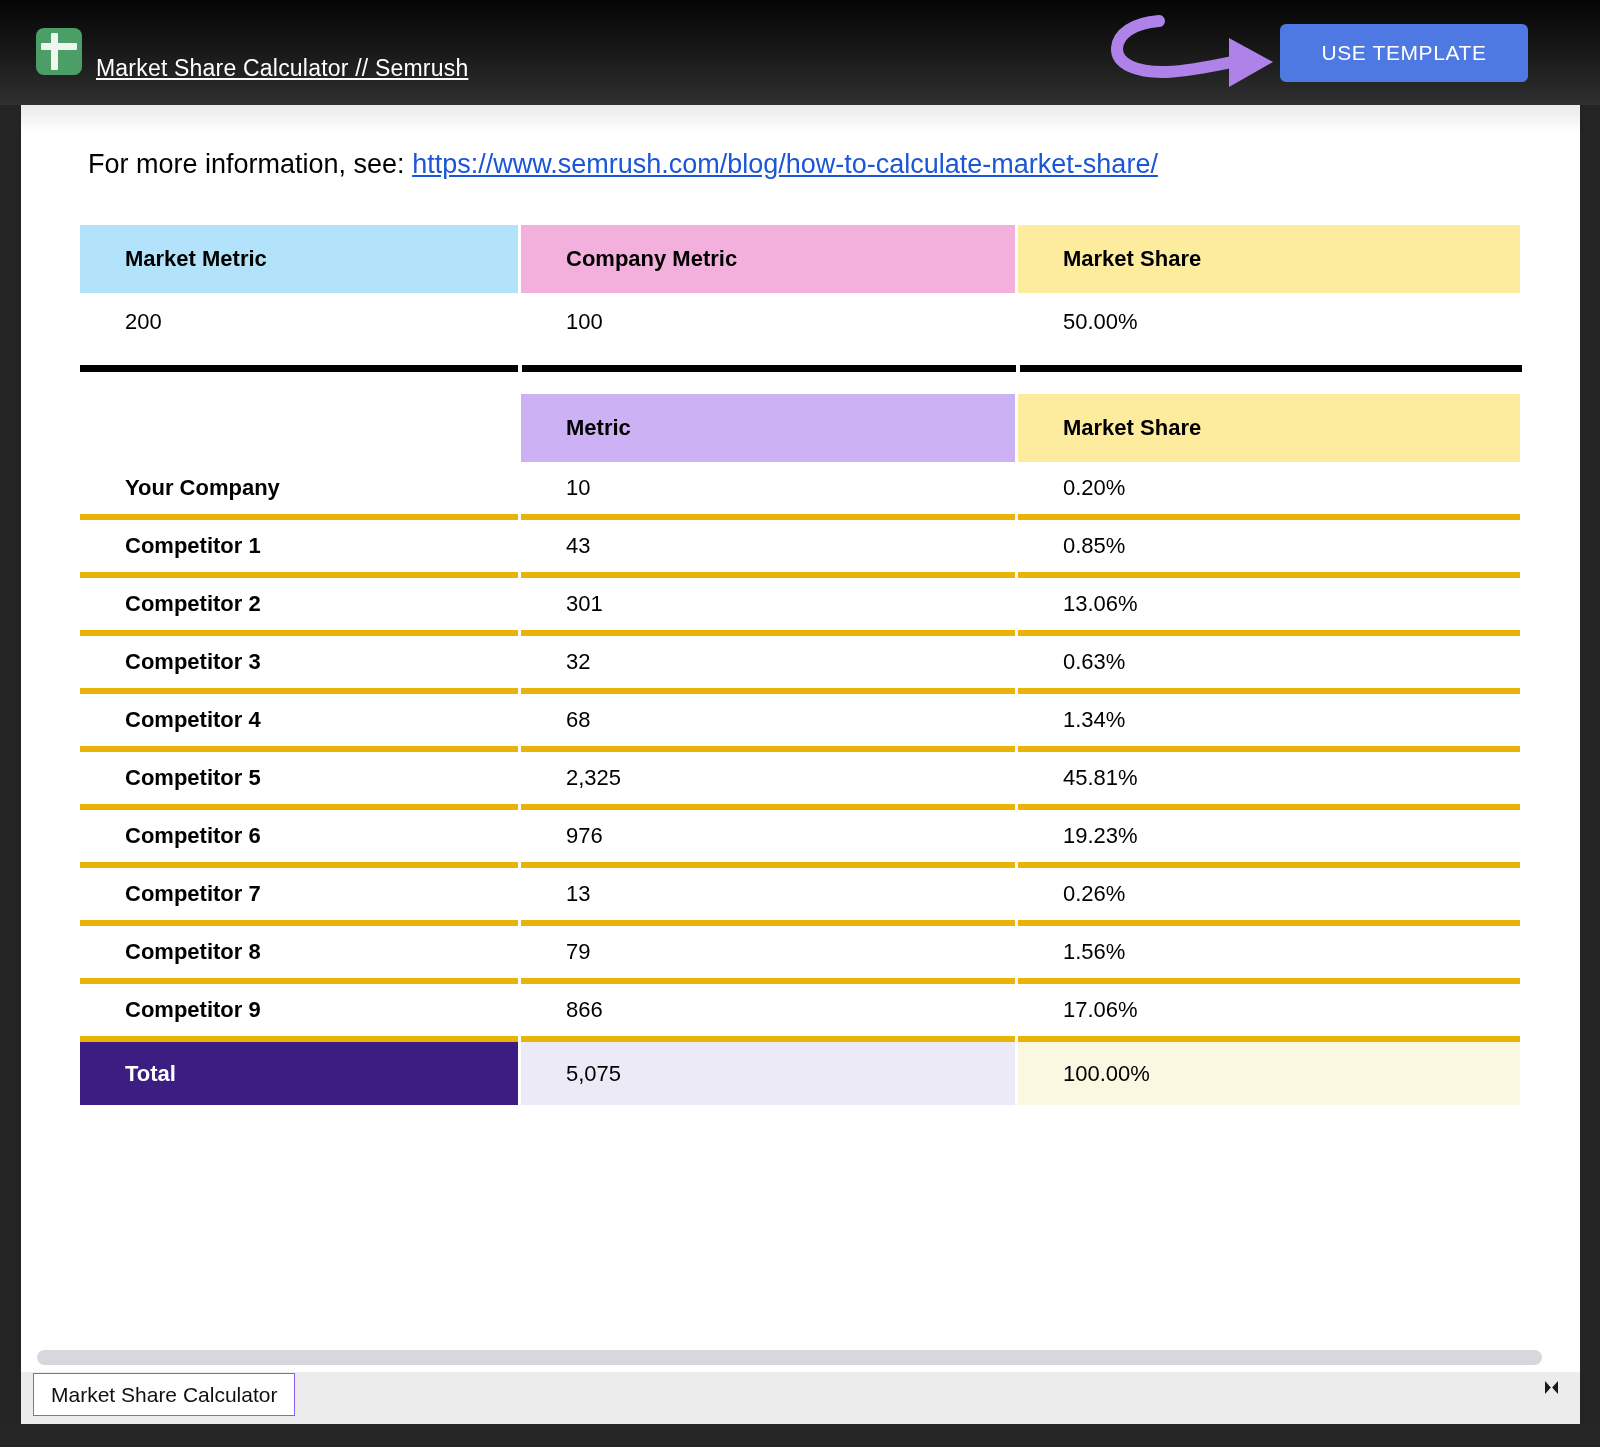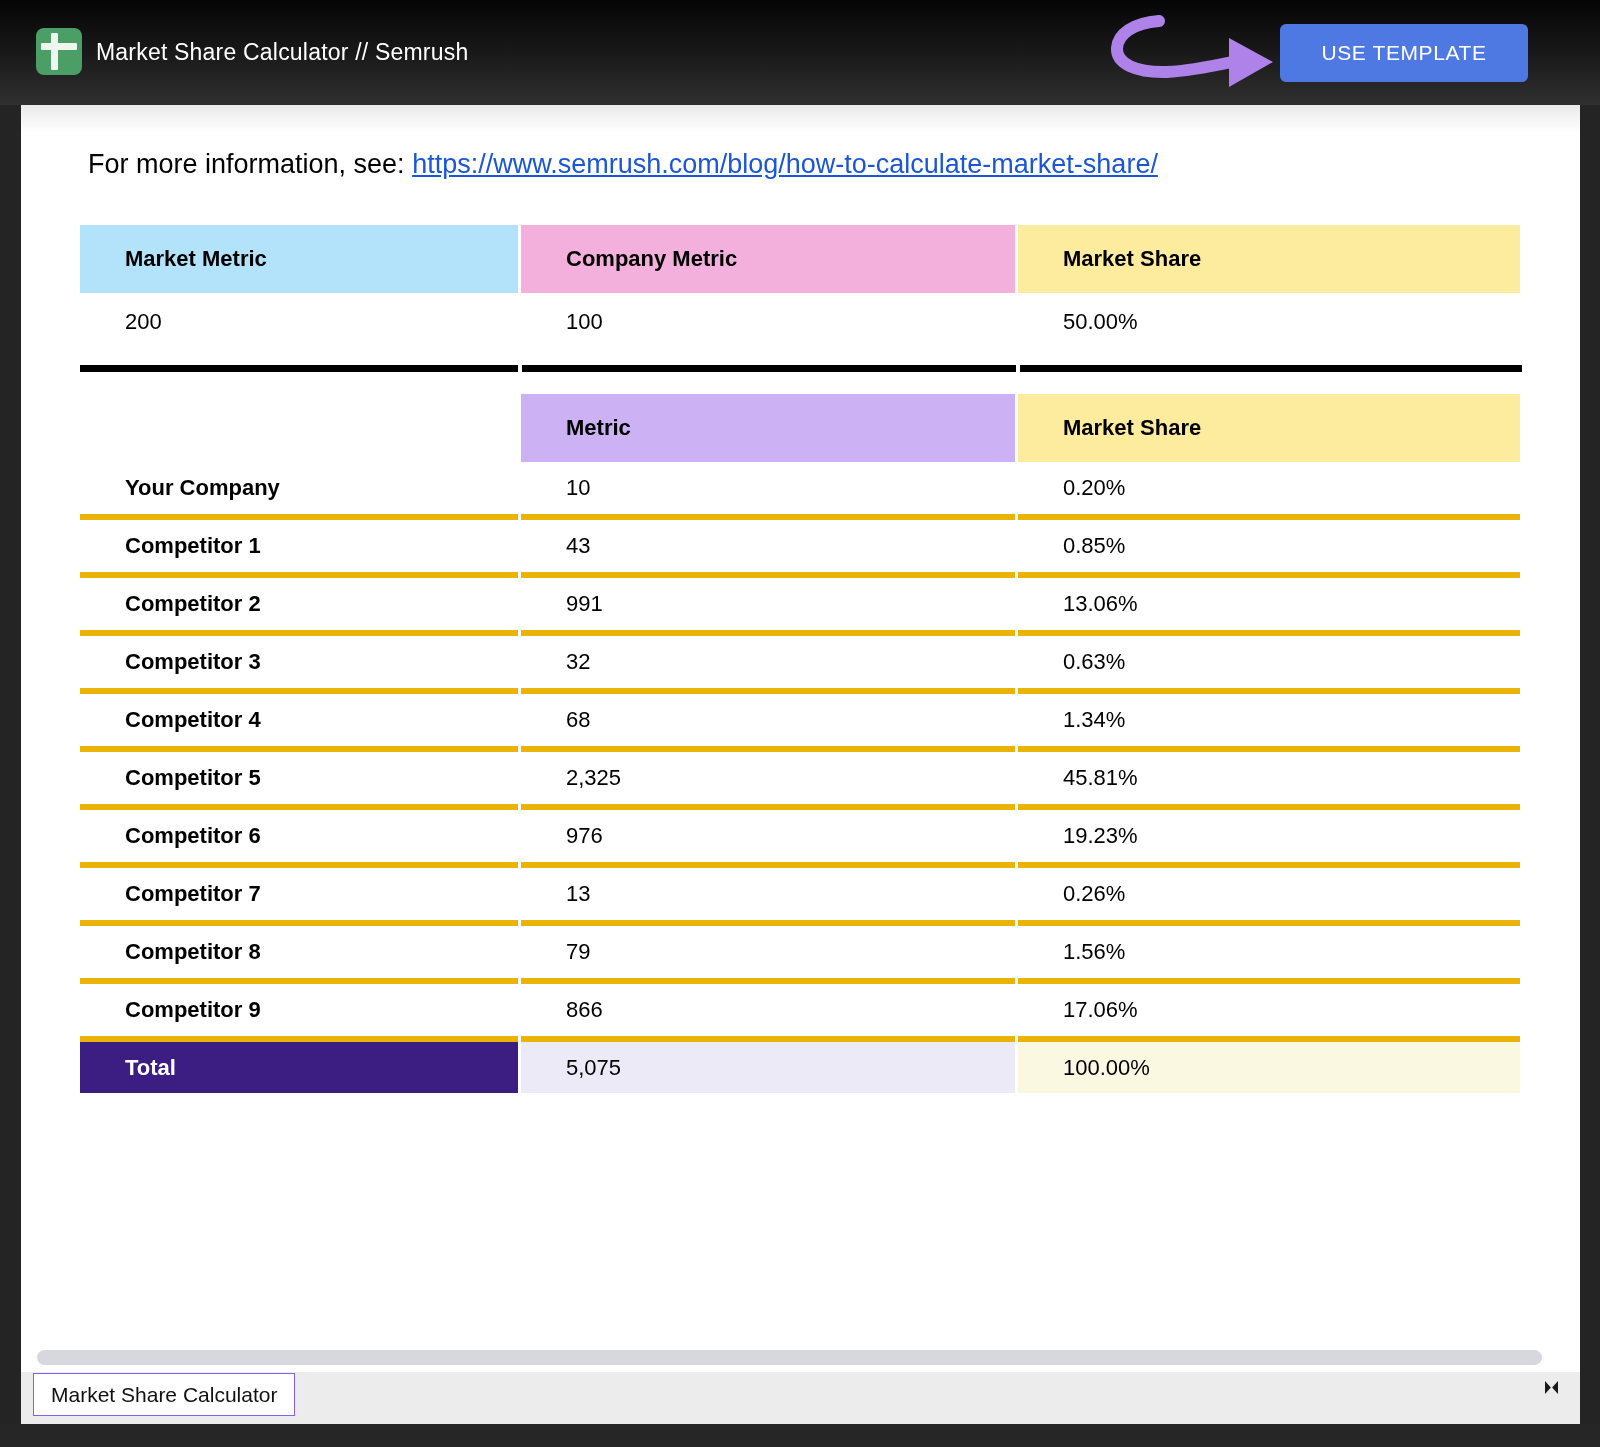--- a/index.html
+++ b/index.html
@@ -20,22 +20,22 @@
   }
   .app-icon::before{ 
     content:"";position:absolute;left:15px;top:5px;width:7px;height:37px;
     background:#eef6ef;border-radius:1px;
   }
   .app-icon::after{ 
     content:"";position:absolute;left:5px;top:15px;width:36px;height:7px;
     background:#eef6ef;border-radius:1px;
   }
   .doc-title{
-    position:absolute;left:96px;top:0;height:105px;display:flex;align-items:center;
-    color:#ffffff;font-size:23px;letter-spacing:.2px;
+    position:absolute;left:96px;top:16px;height:105px;display:flex;align-items:center;
+    color:#ffffff;font-size:23px;letter-spacing:.2px;text-decoration:underline;
   }
   .use-template-btn{
     position:absolute;left:1280px;top:24px;width:248px;height:58px;
     background:#4f79e2;border:none;border-radius:6px;cursor:pointer;
     color:#ffffff;font-size:21px;font-weight:500;letter-spacing:.6px;
     font-family:"Liberation Sans", sans-serif;
     display:flex;align-items:center;justify-content:center;
   }
   .arrow-svg{position:absolute;left:1085px;top:5px;width:200px;height:100px;}
 
@@ -66,21 +66,21 @@
   }
   .hcell{height:68px;font-weight:bold;}
   .dcell{height:57px;}
   .t2 .dcell{height:58px;border-bottom:6px solid #eab308;}
   .bold{font-weight:bold;}
   .bg-blue{background:#b3e3fa;}
   .bg-pink{background:#f4b0dc;}
   .bg-yellow{background:#fdec9e;}
   .bg-purple{background:#ccb1f4;}
   .rows-container{display:contents;}
-  .total-cell{height:51px;font-size:22px;}
+  .total-cell{height:63px;font-size:22px;}
   .total-name{background:#3c1e82;color:#ffffff;font-weight:bold;}
   .total-metric{background:#edeaf8;}
   .total-share{background:#fbf8e1;}
   .thickline{
     position:absolute;left:59px;top:260px;width:1440px;height:7px;
     display:grid;grid-template-columns:438px 494px 502px;column-gap:4px;
   }
   .thickline div{background:#000;height:7px;}
 
   
@@ -148,21 +148,21 @@
     <div class="rows-container">
   <div class="cell dcell bold">Your Company</div>
   <div class="cell dcell">10</div>
   <div class="cell dcell">0.20%</div>
 
   <div class="cell dcell bold">Competitor 1</div>
   <div class="cell dcell">43</div>
   <div class="cell dcell">0.85%</div>
 
   <div class="cell dcell bold">Competitor 2</div>
-  <div class="cell dcell">991</div>
+  <div class="cell dcell">301</div>
   <div class="cell dcell">13.06%</div>
 
   <div class="cell dcell bold">Competitor 3</div>
   <div class="cell dcell">32</div>
   <div class="cell dcell">0.63%</div>
 
   <div class="cell dcell bold">Competitor 4</div>
   <div class="cell dcell">68</div>
   <div class="cell dcell">1.34%</div>
 

